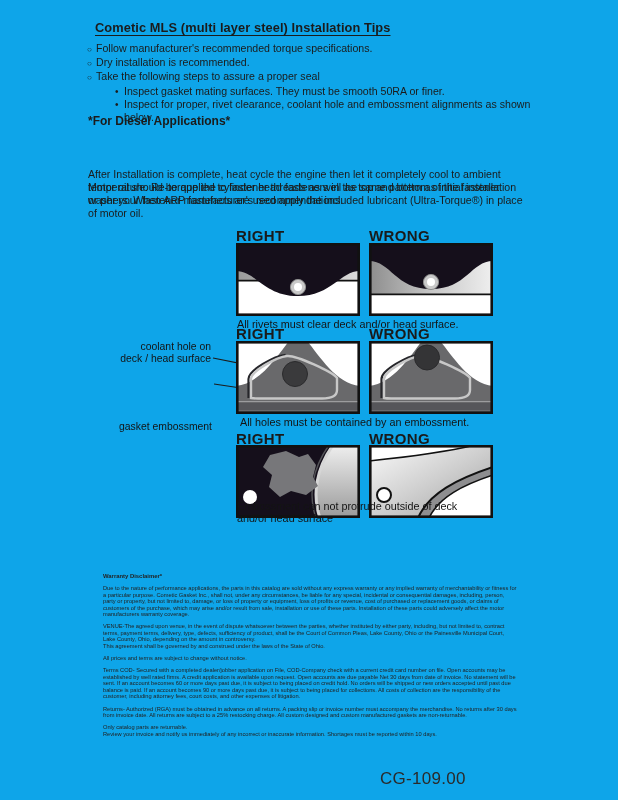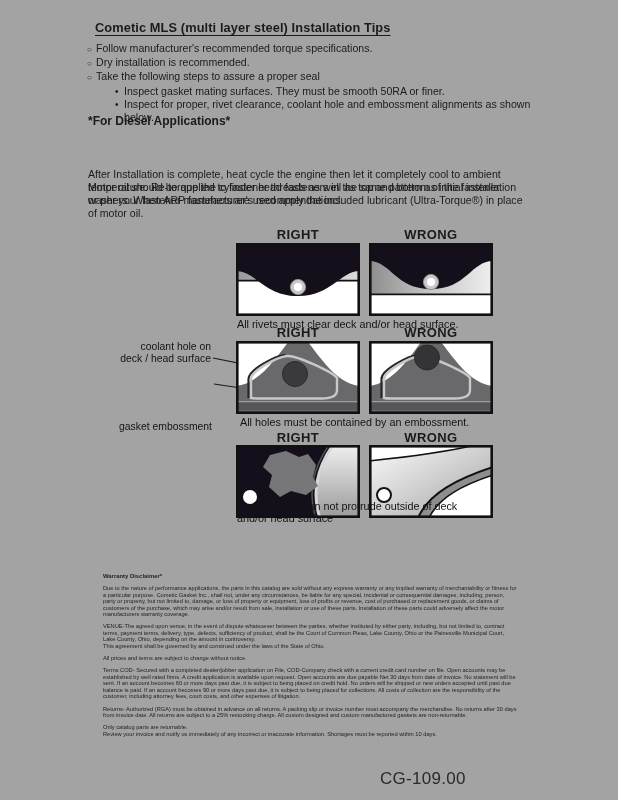--- a/index.html
+++ b/index.html
@@ -1,36 +1,36 @@
 <!DOCTYPE html>
 <html><head>
 <meta charset="utf-8">
 <style>
   html,body{margin:0;padding:0;background:#ffffff;}
   .page{
-    position:relative;width:618px;height:800px;background:#a3a3a3;overflow:hidden;
+    position:relative;width:618px;height:800px;background:#0ea5e9;overflow:hidden;
     font-family:"Liberation Sans","DejaVu Sans",sans-serif;color:#1b1b1b;
   }
   .abs{position:absolute;}
   .doc-title{
     left:95px;top:20px;font-size:12.8px;font-weight:bold;
     text-decoration:underline;text-underline-offset:3px;text-decoration-thickness:1.4px;
     letter-spacing:0.1px;
   }
   .bullets{left:87px;top:42px;width:460px;font-size:10.6px;line-height:13.2px;}
   .b-row{display:flex;align-items:baseline;}
   .b-row .mk{width:9px;flex:0 0 9px;font-size:8px;}
   .b-row.sub{margin-left:28px;}
   .b-row.sub .mk{font-size:10px;}
   .diesel-head{left:88px;top:114px;font-size:12px;font-weight:bold;}
   .para{left:88px;width:436px;font-size:10.6px;line-height:13px;}
   .p1{top:133px;margin-top:48px;}
   .p2{top:168px;}
   .p3{top:212px;width:460px;}
-  .dlabel{font-size:13px;font-weight:bold;letter-spacing:0.4px;text-align:center;width:124px;color:#1a1a1a;}
+  .dlabel{font-size:15px;font-weight:bold;letter-spacing:0.4px;text-align:left;width:124px;color:#1a1a1a;}
   .panel{width:124px;height:73px;display:block;}
   .caption{font-size:10.8px;line-height:12px;color:#141414;}
   .side-label{font-size:10.4px;line-height:11.5px;color:#141414;}
   .coolant-label{left:95px;top:341px;width:116px;text-align:right;}
   .emboss-label{left:119px;top:377px;width:116px;margin-top:44px;}
   .legal{left:103px;top:573px;width:414px;font-size:5.7px;line-height:6.4px;color:#222;}
   .legal .lp{margin:0 0 6px 0;}
   .legal .lp.tight{margin:0;}
   .legal .lhead{font-weight:bold;font-size:5.9px;margin:0 0 6px 0;}
   .doc-code{left:380px;top:757px;font-size:17px;color:#2a2a2a;letter-spacing:0.3px;margin-top:12px;}

